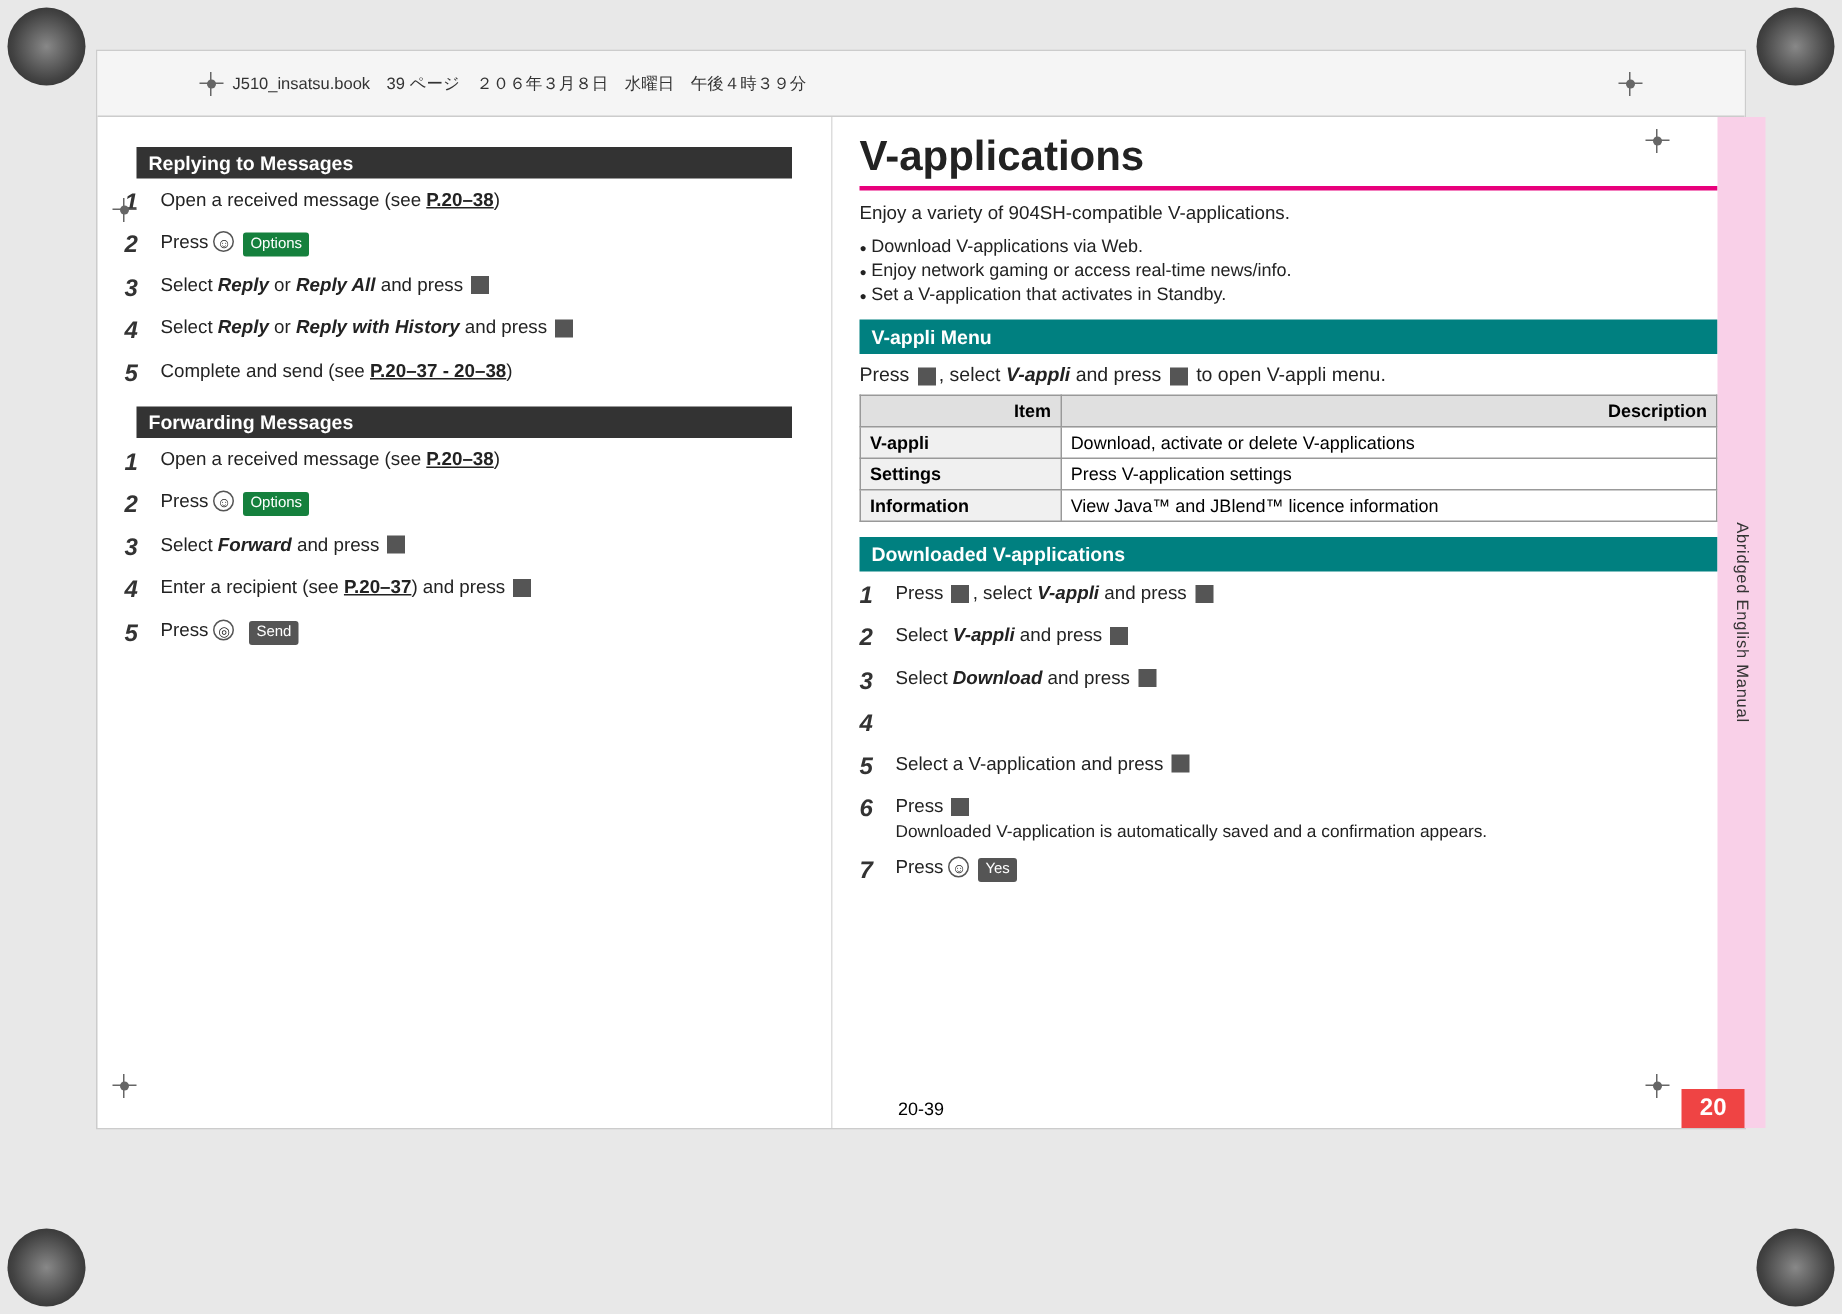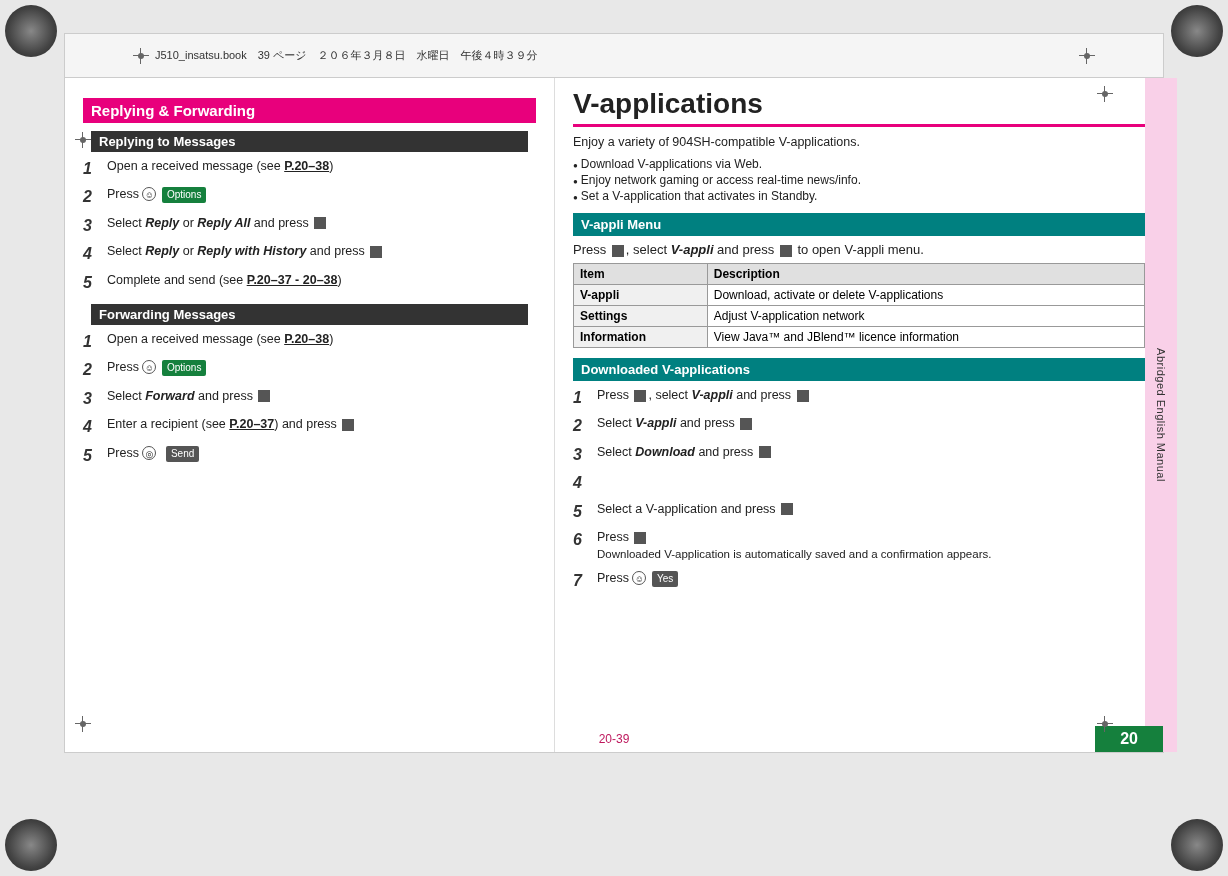--- a/index.html
+++ b/index.html
@@ -183,48 +183,48 @@
     .menu-table {
       width: 100%;
       border-collapse: collapse;
       font-size: 12px;
       margin-bottom: 10px;
     }
     .menu-table th {
       background: #e0e0e0;
       border: 1px solid #999;
       padding: 3px 6px;
-      text-align: left;
+      text-align: right;
     }
     .menu-table td {
       border: 1px solid #999;
       padding: 3px 6px;
     }
     .menu-table td:first-child {
       font-weight: bold;
       background: #f0f0f0;
     }
     
     .page-num-box {
       position: absolute;
       bottom: 0;
       right: 0;
-      background: #15803d;
+      background: #ef4444;
       color: #fff;
       font-size: 16px;
       font-weight: bold;
-      padding: 4px 25px;
+      padding: 4px 12px;
     }
     .page-num-bottom {
       position: absolute;
       bottom: 6px;
       left: 50%;
       transform: translateX(-50%);
       font-size: 12px;
-      color: #be185d;
+      color: #000000;
       text-align: center;
     }
     
     .v-appli-menu-label {
       font-size: 13px;
       margin-bottom: 6px;
       color: #222;
     }
   </style>
 </head>
@@ -262,21 +262,20 @@
     <div class="left-col">
 
       <div style="position:absolute;left:10px;top:54px;">
         <div style="position:relative;width:16px;height:16px;">
           <div style="position:absolute;width:1px;height:16px;background:#666;left:7px;top:0;"></div>
           <div style="position:absolute;width:16px;height:1px;background:#666;top:7px;left:0;"></div>
           <div style="position:absolute;width:6px;height:6px;border-radius:50%;background:#666;top:5px;left:5px;"></div>
         </div>
       </div>
 
-      <div class="section-header-pink">Replying &amp; Forwarding</div>
 
       <div class="section-header-dark" style="margin-left:8px;margin-right:8px;">Replying to Messages</div>
 
       <div class="step">
         <span class="step-num">1</span>
         <span class="step-text">Open a received message (see <span class="ref">P.20–38</span>)</span>
       </div>
       <div class="step">
         <span class="step-num">2</span>
         <span class="step-text">Press <span style="display:inline-block;width:14px;height:14px;border:1px solid #555;border-radius:50%;text-align:center;font-size:9px;line-height:14px;">☺</span> <span class="badge-options">Options</span></span>
@@ -349,21 +348,21 @@
             <th>Description</th>
           </tr>
         </thead>
         <tbody>
           <tr>
             <td>V-appli</td>
             <td>Download, activate or delete V-applications</td>
           </tr>
           <tr>
             <td>Settings</td>
-            <td>Adjust V-application network</td>
+            <td>Press V-application settings</td>
           </tr>
           <tr>
             <td>Information</td>
             <td>View Java™ and JBlend™ licence information</td>
           </tr>
         </tbody>
       </table>
 
       <div class="section-header-teal">Downloaded V-applications</div>
 

